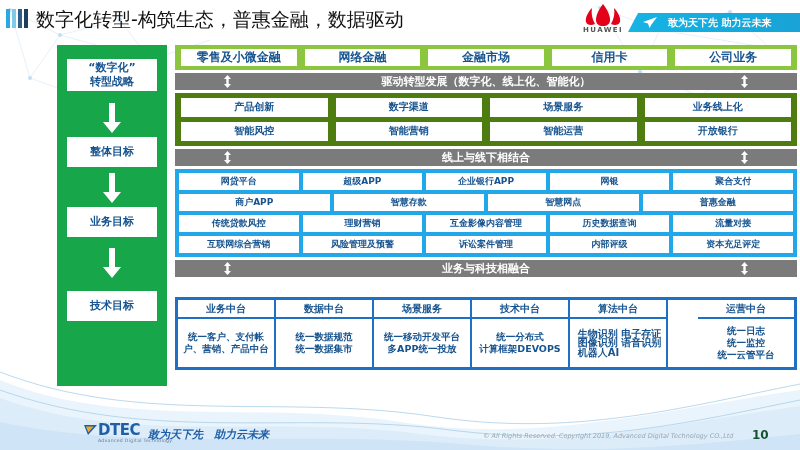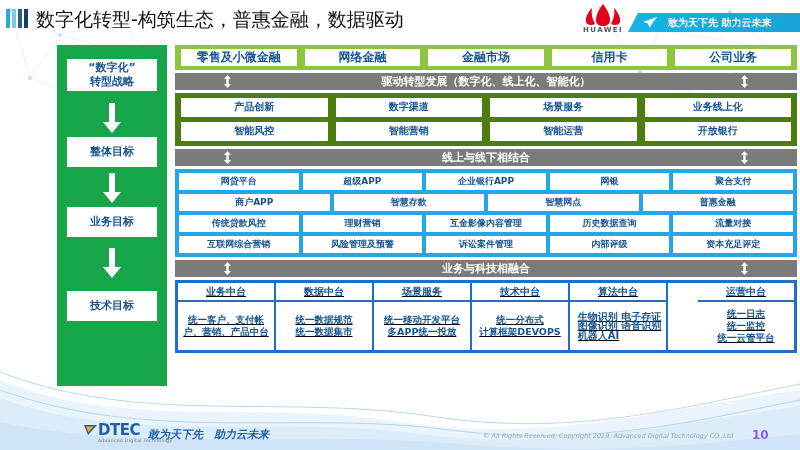--- a/index.html
+++ b/index.html
@@ -81,22 +81,22 @@
 
   .blue-band{background:#22a7e8;padding:4px 4px;margin-top:3px;}
   .blue-row{display:flex;gap:4px;}
   .blue-row+.blue-row{margin-top:4px;}
   .blue-row .cell{
     flex:1;background:#fff;height:17px;line-height:17px;text-align:center;
     font-size:9px;color:#17548f;font-weight:bold;white-space:nowrap;
   }
 
   .dblue-band{
-    background:#fff;border:3px solid #1f6fc4;margin-top:3px;
-    display:flex;padding:0;text-decoration:underline;
+    background:#fff;border:3px solid #1f6fc4;margin-top:20px;
+    display:flex;padding:0;
   }
   .mid-col{flex:1;border-right:2px solid #1f6fc4;display:flex;flex-direction:column;}
   .mid-col:last-child{border-right:none;padding-left:30px;}
   .mid-col .head{
     height:17px;line-height:17px;text-align:center;
     font-size:10px;color:#17548f;font-weight:bold;
     border-bottom:2px solid #1f6fc4;white-space:nowrap;
   }
   .mid-col .body{
     height:48px;display:flex;align-items:center;justify-content:center;
@@ -114,21 +114,21 @@
   .slogan{
     position:absolute;left:148px;top:427px;font-size:11px;color:#1f5fa8;
     font-style:italic;font-weight:bold;white-space:nowrap;
   }
   .copyright{
     position:absolute;left:483px;top:432px;font-size:6.5px;color:#9aa6b4;
     font-style:italic;white-space:nowrap;
   }
   .pageno{
     position:absolute;left:752px;top:428px;font-size:12px;font-weight:bold;
-    color:#8b5cf6;
+    color:#14532d;
   }
 </style>
 </head>
 <body>
 
 <div id="slide">
 
   <svg class="bg-net" viewBox="0 0 800 120" preserveAspectRatio="none">
     <g stroke="#bcd9ef" stroke-width="0.7" fill="none">
       <path d="M10 10 L60 35 L30 78 L10 10 Z"></path>

